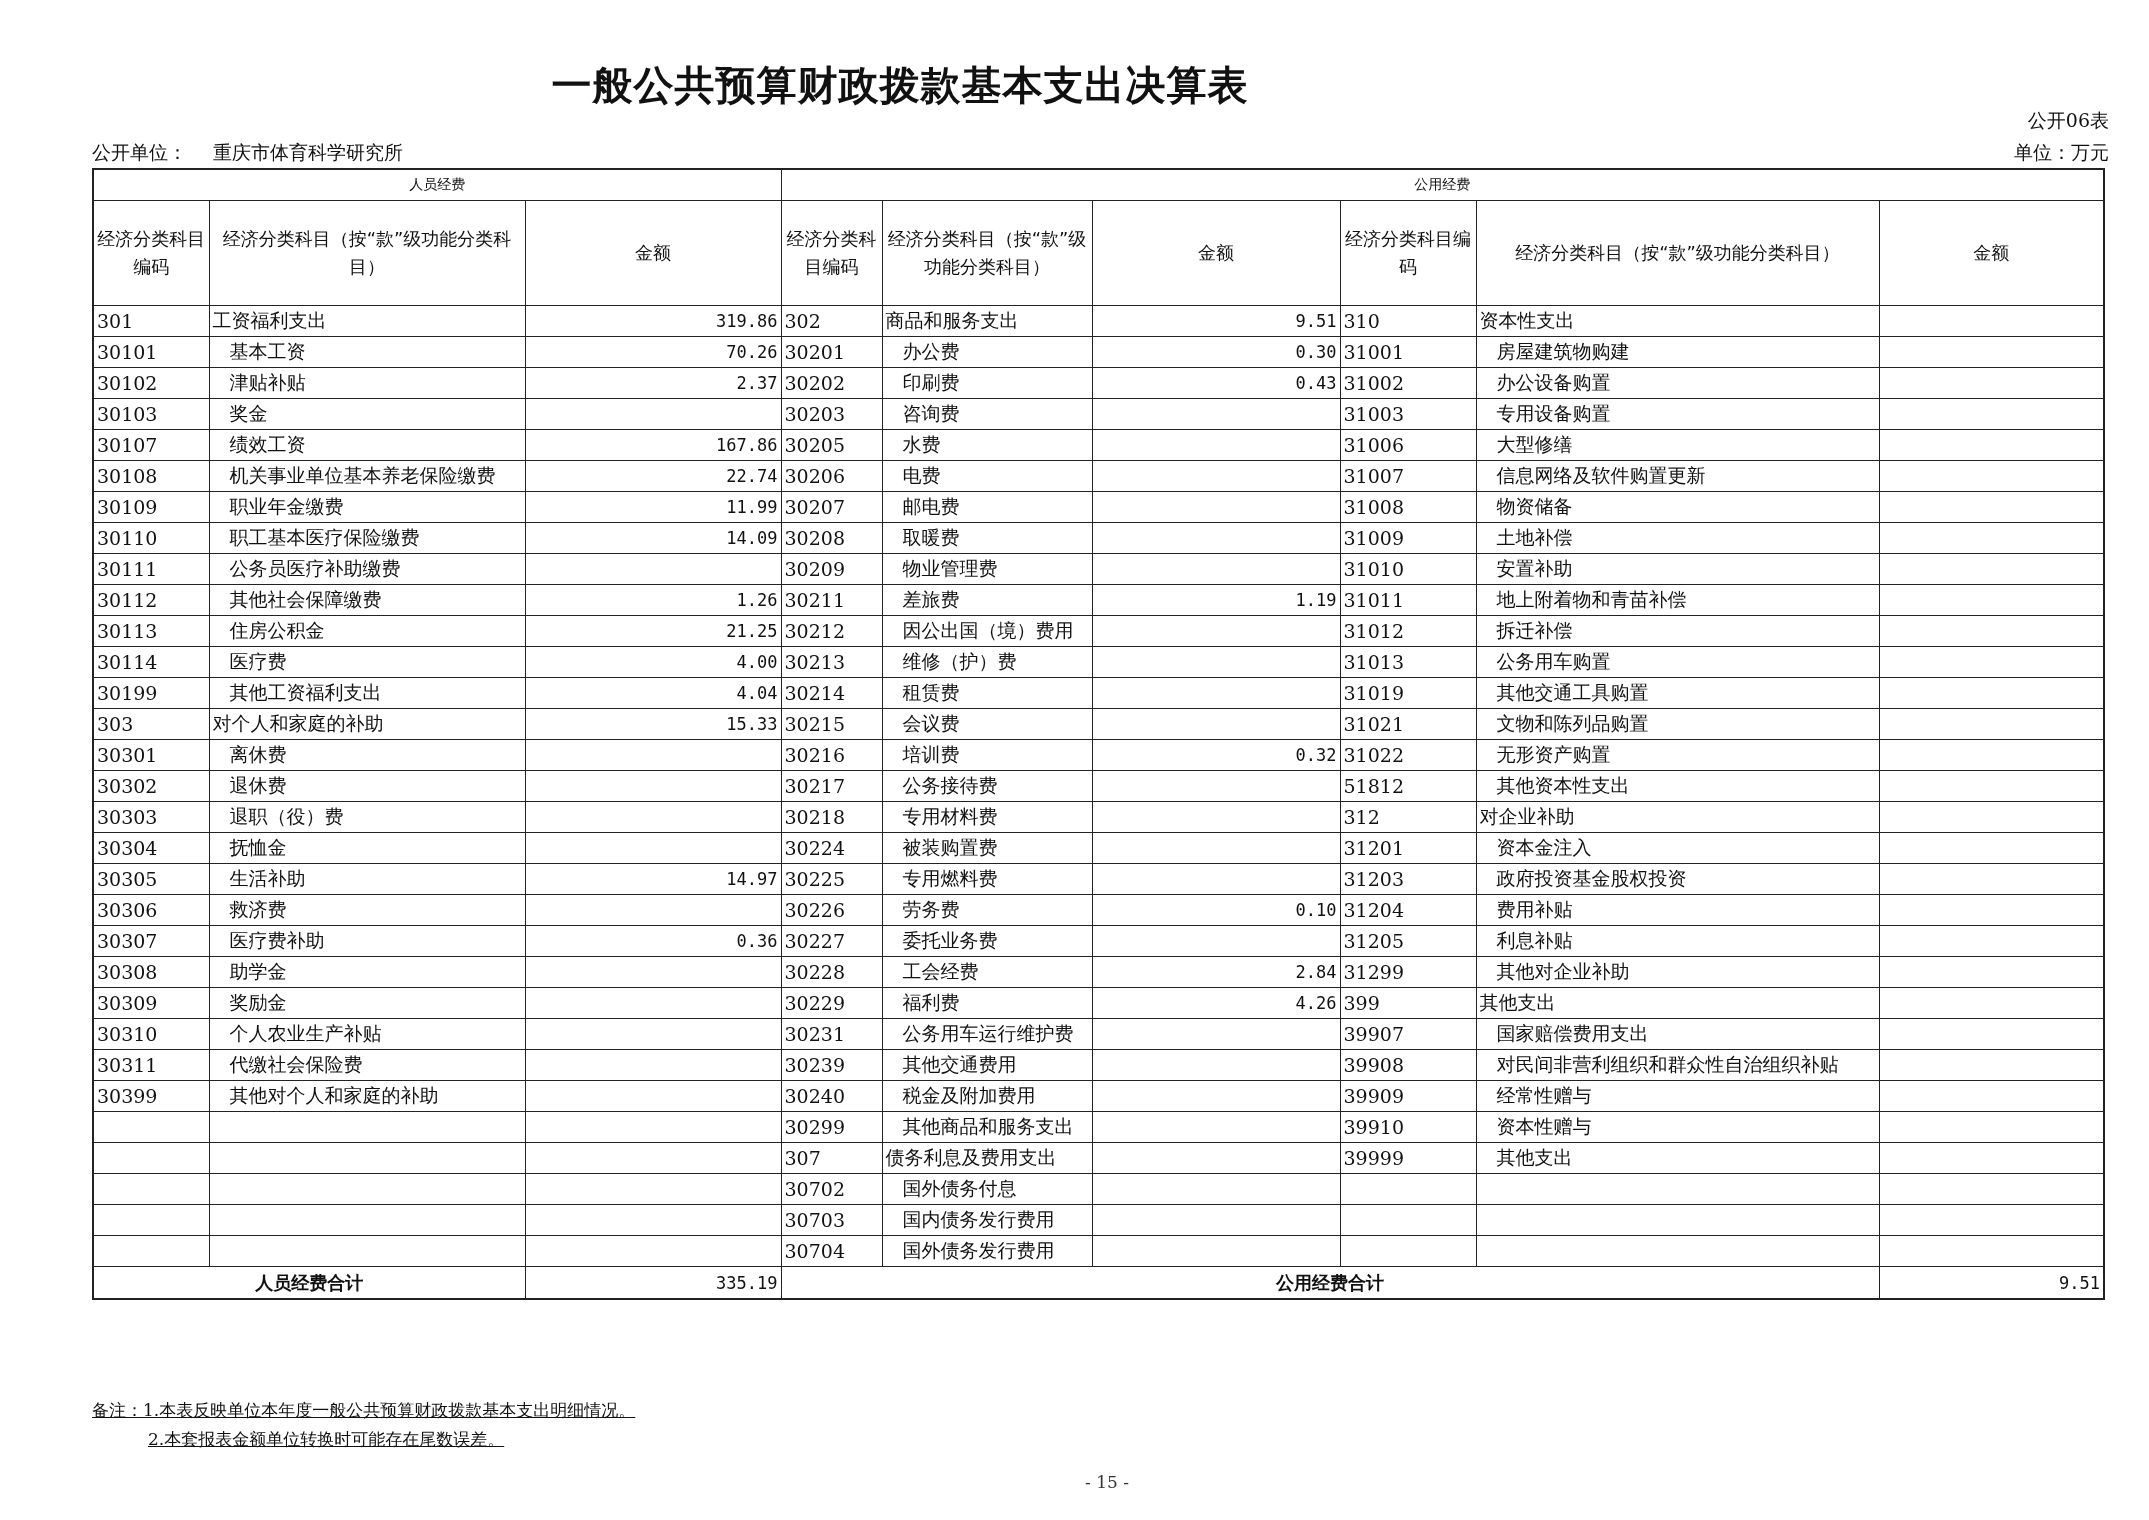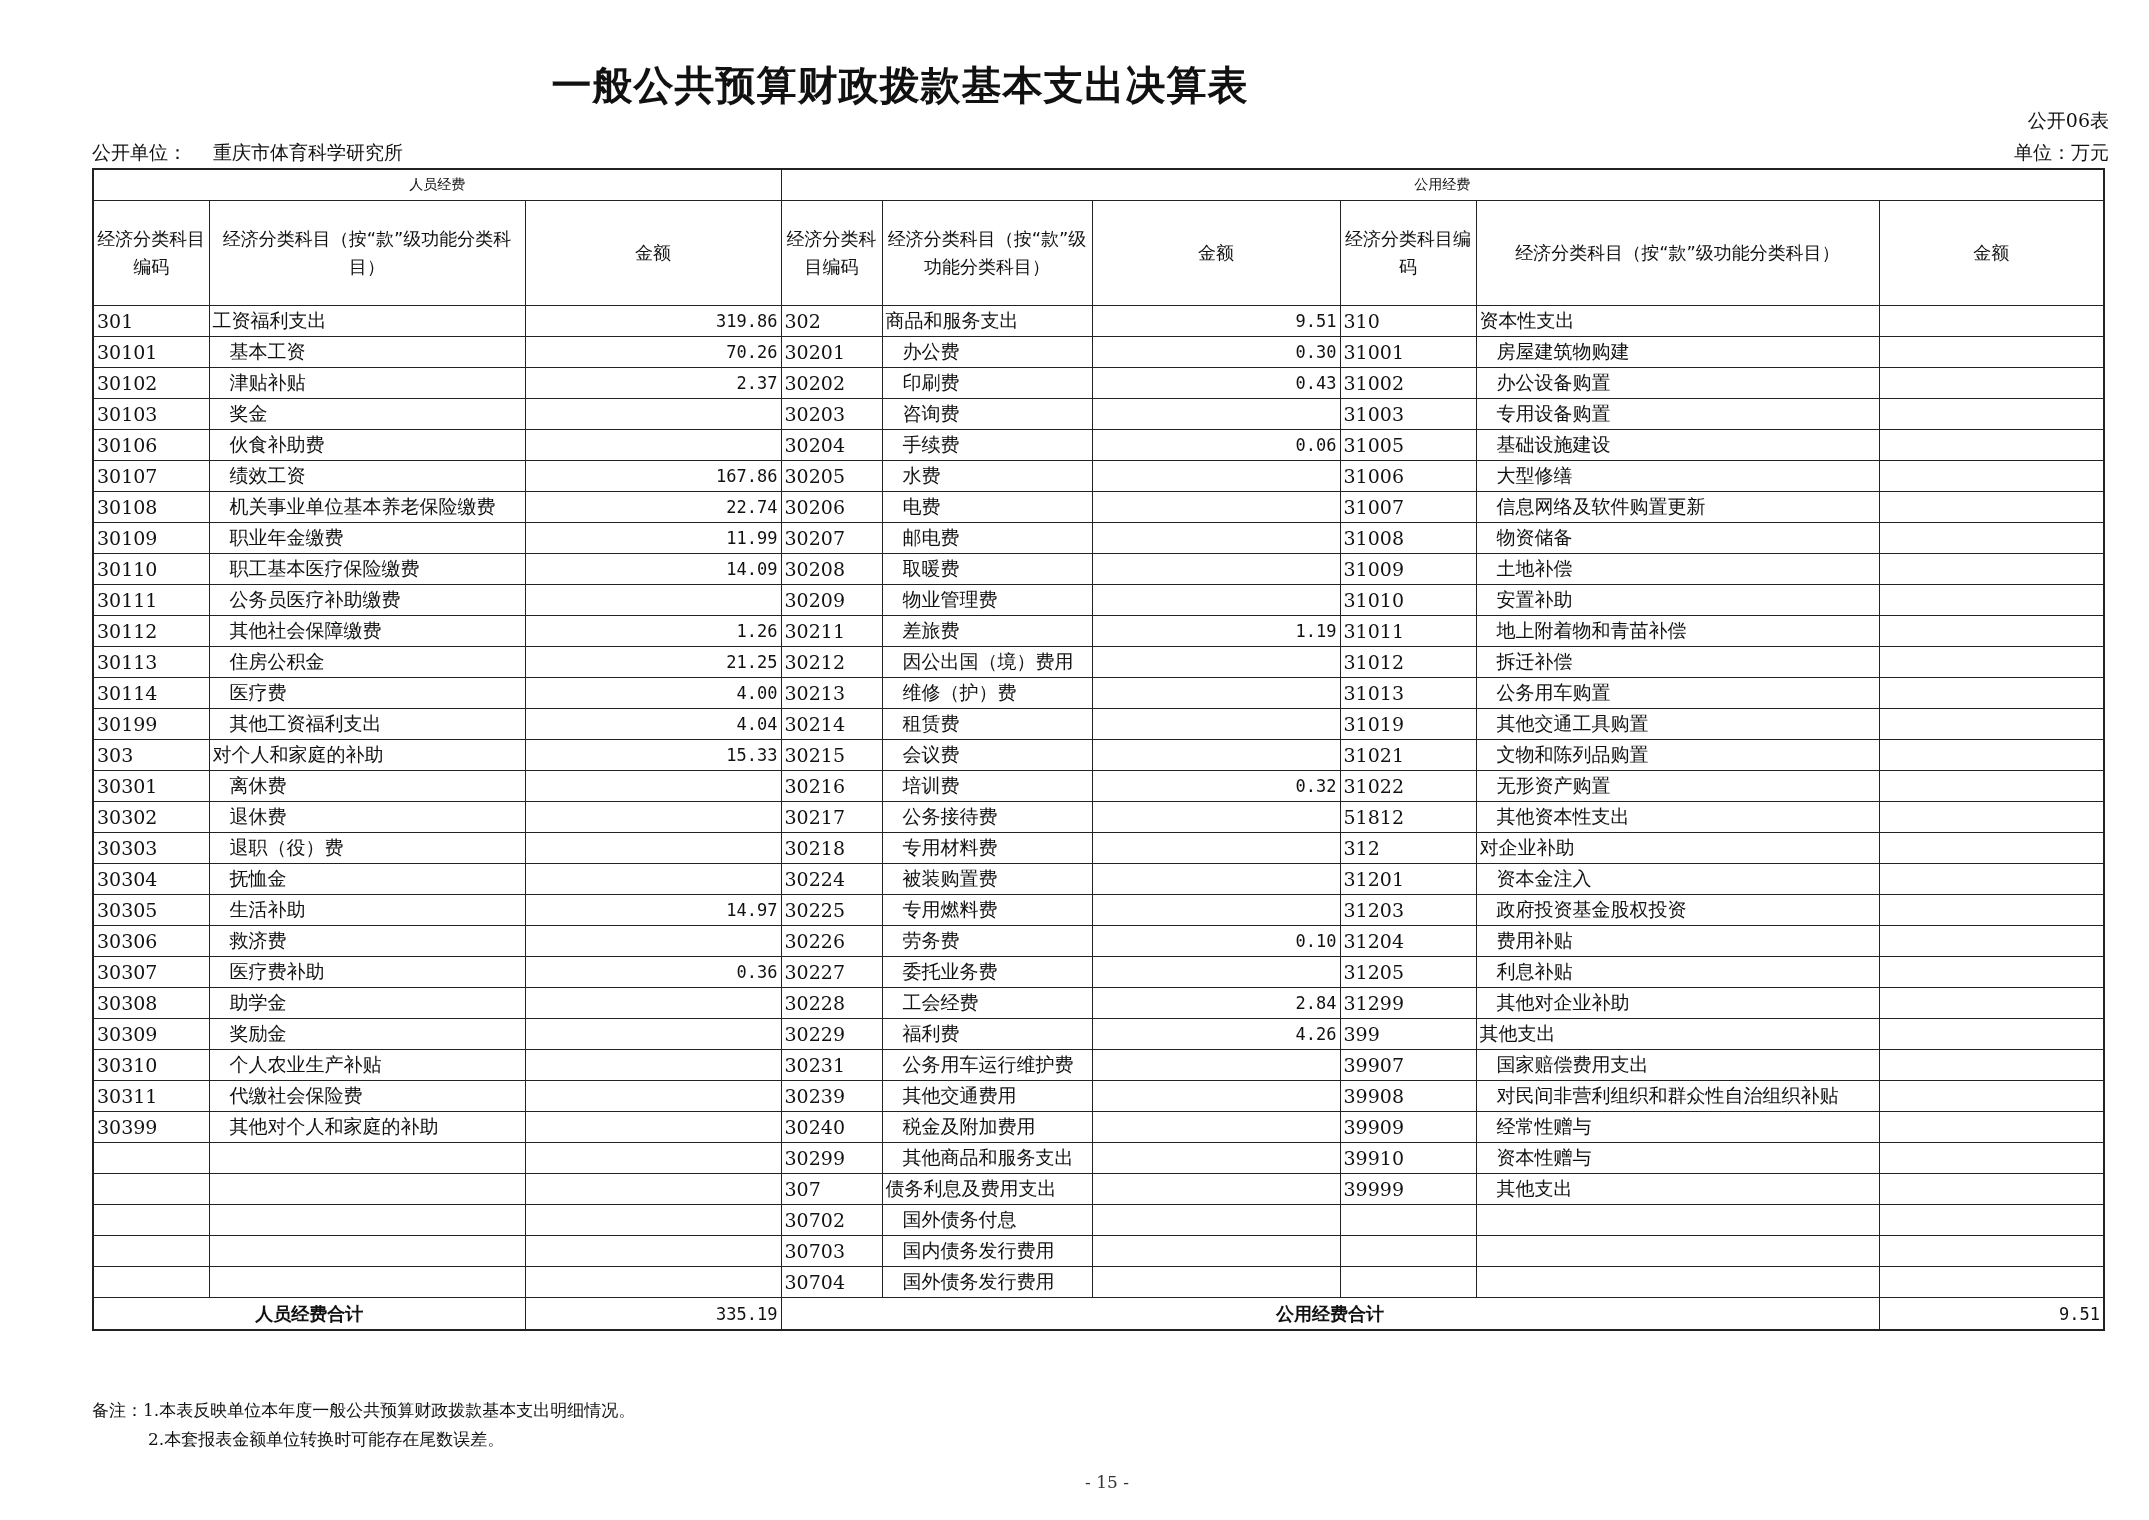--- a/index.html
+++ b/index.html
@@ -20,21 +20,21 @@
   tr.sec th { height:30px; font-family:Liberation Mono, monospace; font-size:14px; }
   tr.colhead th { height:104px; text-align:center; white-space:normal; line-height:28px;
                   font-family:"DejaVu Sans","Liberation Sans",sans-serif; font-size:18px; }
   td.code { text-align:left; padding-left:1px; }
   td.name { text-align:left; padding-left:1px; }
   td.name.sub { padding-left:20px; }
   td.amt { text-align:right; padding-right:8px; font-family:"DejaVu Sans Mono","Liberation Mono",monospace; font-size:17px; }
   tr.total td { height:31px; }
   tr.total td.tlabel { text-align:center; font-weight:bold; font-family:"DejaVu Sans","Liberation Sans",sans-serif; font-size:18px; }
   table.main { border:2px solid #222; }
-  .notes { position:absolute; left:92px; top:1396px; font-size:17px; line-height:29px; }
+  .notes { position:absolute; left:92px; top:1396px; font-size:17px; line-height:29px;text-decoration:underline; }
   .notes .n2 { padding-left:56px; }
   .page-no { position:absolute; left:0; width:2214px; top:1472px; text-align:center; font-size:17px; color:#333; }
 </style>
 </head>
 <body>
 
 <div class="title">一般公共预算财政拨款基本支出决算表</div>
 <div class="table-no">公开06表</div>
 <div class="unit-left">
   <span>公开单位：</span><span class="org">重庆市体育科学研究所</span>
@@ -109,31 +109,20 @@
         <td class="name sub">奖金</td>
         <td class="amt"></td>
         <td class="code">30203</td>
         <td class="name sub">咨询费</td>
         <td class="amt"></td>
         <td class="code">31003</td>
         <td class="name sub">专用设备购置</td>
         <td class="amt"></td>
       </tr>
       <tr>
-        <td class="code">30106</td>
-        <td class="name sub">伙食补助费</td>
-        <td class="amt"></td>
-        <td class="code">30204</td>
-        <td class="name sub">手续费</td>
-        <td class="amt">0.06</td>
-        <td class="code">31005</td>
-        <td class="name sub">基础设施建设</td>
-        <td class="amt"></td>
-      </tr>
-      <tr>
         <td class="code">30107</td>
         <td class="name sub">绩效工资</td>
         <td class="amt">167.86</td>
         <td class="code">30205</td>
         <td class="name sub">水费</td>
         <td class="amt"></td>
         <td class="code">31006</td>
         <td class="name sub">大型修缮</td>
         <td class="amt"></td>
       </tr>

